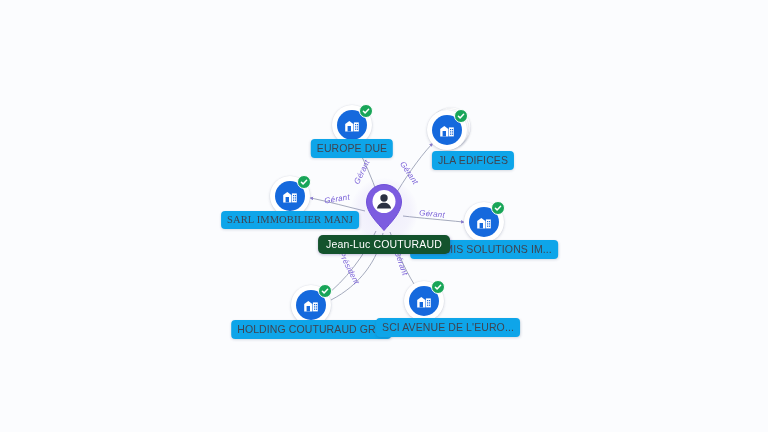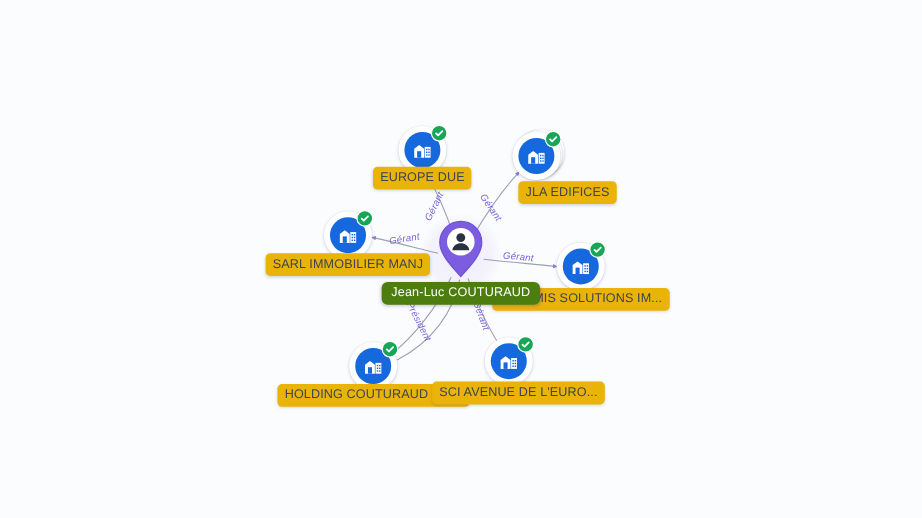--- a/index.html
+++ b/index.html
@@ -46,21 +46,21 @@
     border:1.6px solid #ffffff;
     display:flex;align-items:center;justify-content:center;
     box-sizing:border-box;
   }
   .check-badge svg{display:block;}
 
   
   .node-label{
     position:absolute;
     transform:translate(-50%,0);
-    background:#eab308;
+    background:#0ea5e9;
     color:#3f4451;
     font-size:10.5px;
     letter-spacing:.1px;
     white-space:nowrap;
     padding:3px 6px 4px 6px;
     border-radius:4px;
     box-shadow:0 1px 2.5px rgba(40,50,90,.16);
   }
 
   
@@ -72,21 +72,21 @@
   }
   .pin{
     position:absolute;
     width:40px;height:50px;
     transform:translate(-50%,-58%);
   }
   .pin svg{display:block;overflow:visible;}
   .center-label{
     position:absolute;
     transform:translate(-50%,0);
-    background:#4d7c0f;
+    background:#14532d;
     color:#ffffff;
     font-size:10.5px;
     letter-spacing:.15px;
     white-space:nowrap;
     padding:3px 8px 4px 8px;
     border-radius:5px;
     box-shadow:0 1px 3px rgba(70,50,140,.30);
   }
 
   
@@ -271,19 +271,19 @@
         <div class="check-badge">
           <svg width="8" height="8" viewBox="0 0 8 8">
             <path d="M1.4 4.2 L3.1 5.9 L6.6 2.3" fill="none" stroke="#ffffff" stroke-width="1.5" stroke-linecap="round" stroke-linejoin="round"></path>
           </svg>
         </div>
       </div>
     </div>
   <div id="label-layer">
       <div class="node-label" style="left: 352px; top: 139px;">EUROPE DUE</div>
       <div class="node-label" style="left: 473px; top: 151px;">JLA EDIFICES</div>
-      <div class="node-label" style="left: 290px; top: 211px;">SARL IMMOBILIER MANJ</div>
+      <div class="node-label" style="left: 290px; top: 211px; font-family: Liberation Serif, serif;">SARL IMMOBILIER MANJ</div>
       <div class="node-label" style="left: 484px; top: 240px;">ARTEMIS SOLUTIONS IM...</div>
       <div class="node-label" style="left: 311px; top: 320px;">HOLDING COUTURAUD GR...</div>
-      <div class="node-label" style="left: 432px; top: 318px;">SCI AVENUE DE L'EURO...</div>
+      <div class="node-label" style="left: 448px; top: 318px;">SCI AVENUE DE L'EURO...</div>
     </div>
 
 </div>
 
 </body></html>

